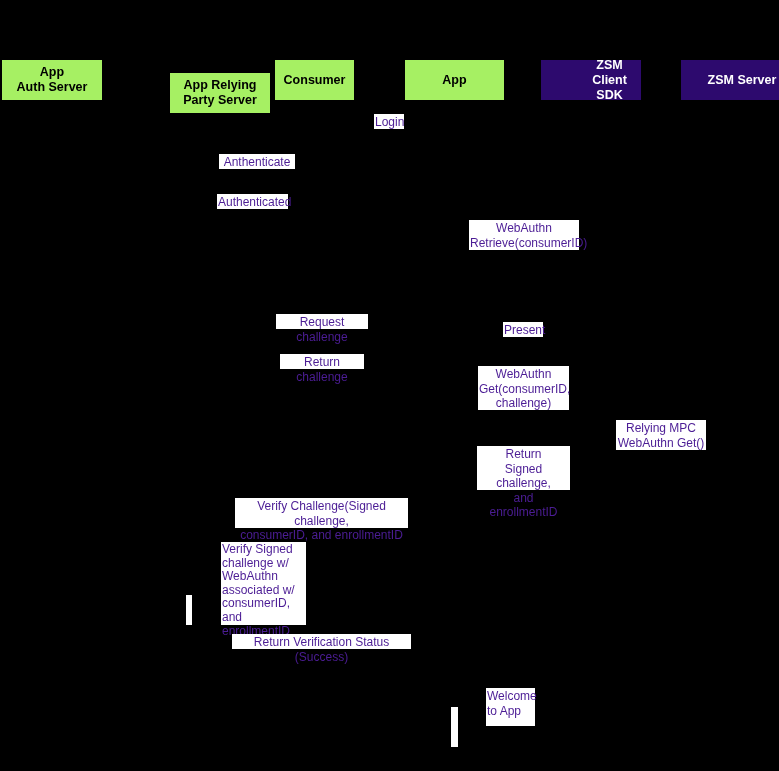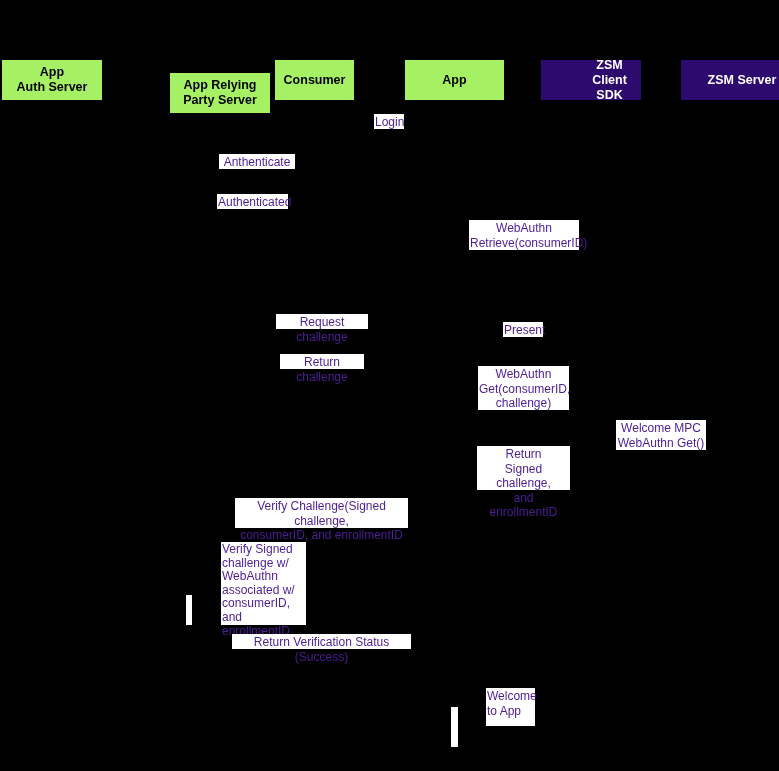--- a/index.html
+++ b/index.html
@@ -94,21 +94,21 @@
   <div class="msg-label" style="left:503px; top:274px; width:40px; height:15px;margin-top:48px;">Present</div>
 
   <div class="msg-label" style="left:276px; top:314px; width:92px; height:15px;">Request challenge</div>
 
   <div class="msg-label" style="left:280px; top:354px; width:84px; height:15px;">Return challenge</div>
 
   <div class="msg-label" style="left:478px; top:366px; width:91px; height:44px;">WebAuthn
 Get(consumerID,
 challenge)</div>
 
-  <div class="msg-label" style="left:616px; top:420px; width:90px; height:30px;">Welcome MPC
+  <div class="msg-label" style="left:616px; top:420px; width:90px; height:30px;">Relying MPC
 WebAuthn Get()</div>
 
   <div class="msg-label" style="left:477px; top:446px; width:93px; height:44px;">Return
 Signed challenge,
 and enrollmentID</div>
 
   <div class="msg-label" style="left:235px; top:498px; width:173px; height:30px;text-align:center;">Verify Challenge(Signed challenge,
 consumerID, and enrollmentID</div>
 
   <div class="msg-label left" style="left:221px; top:542px; width:85px; height:83px; line-height:13.6px;">Verify Signed

